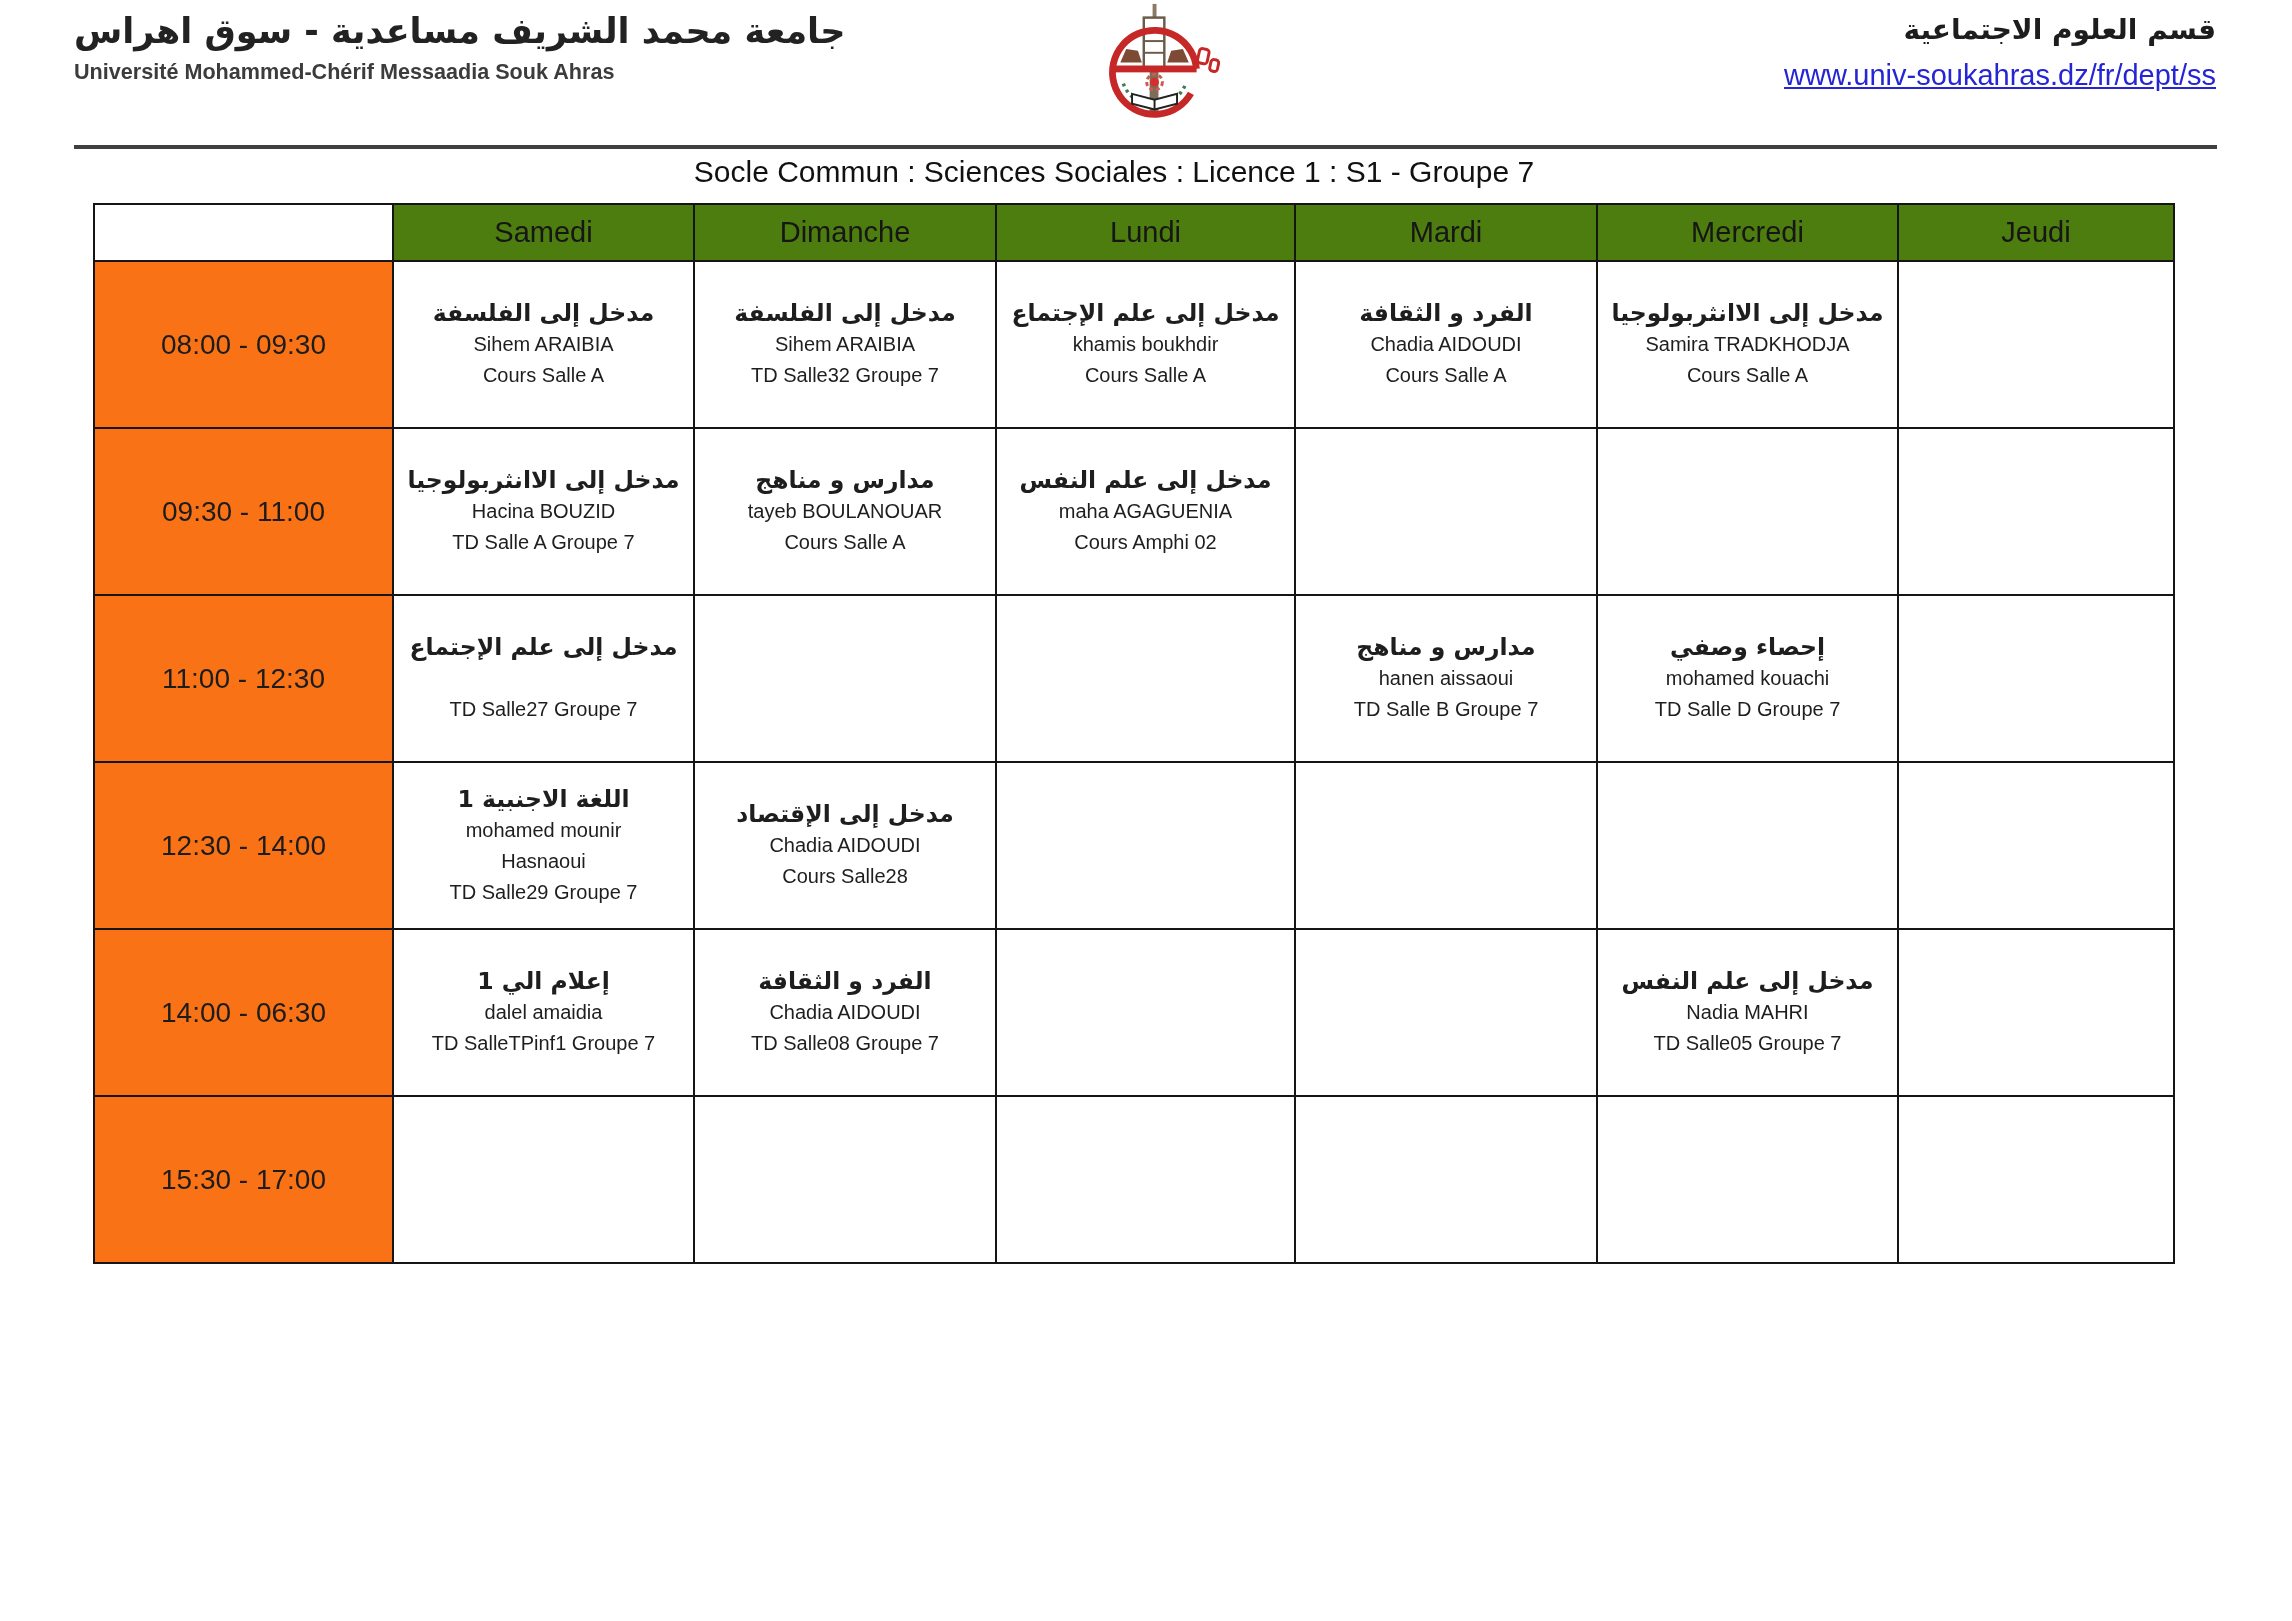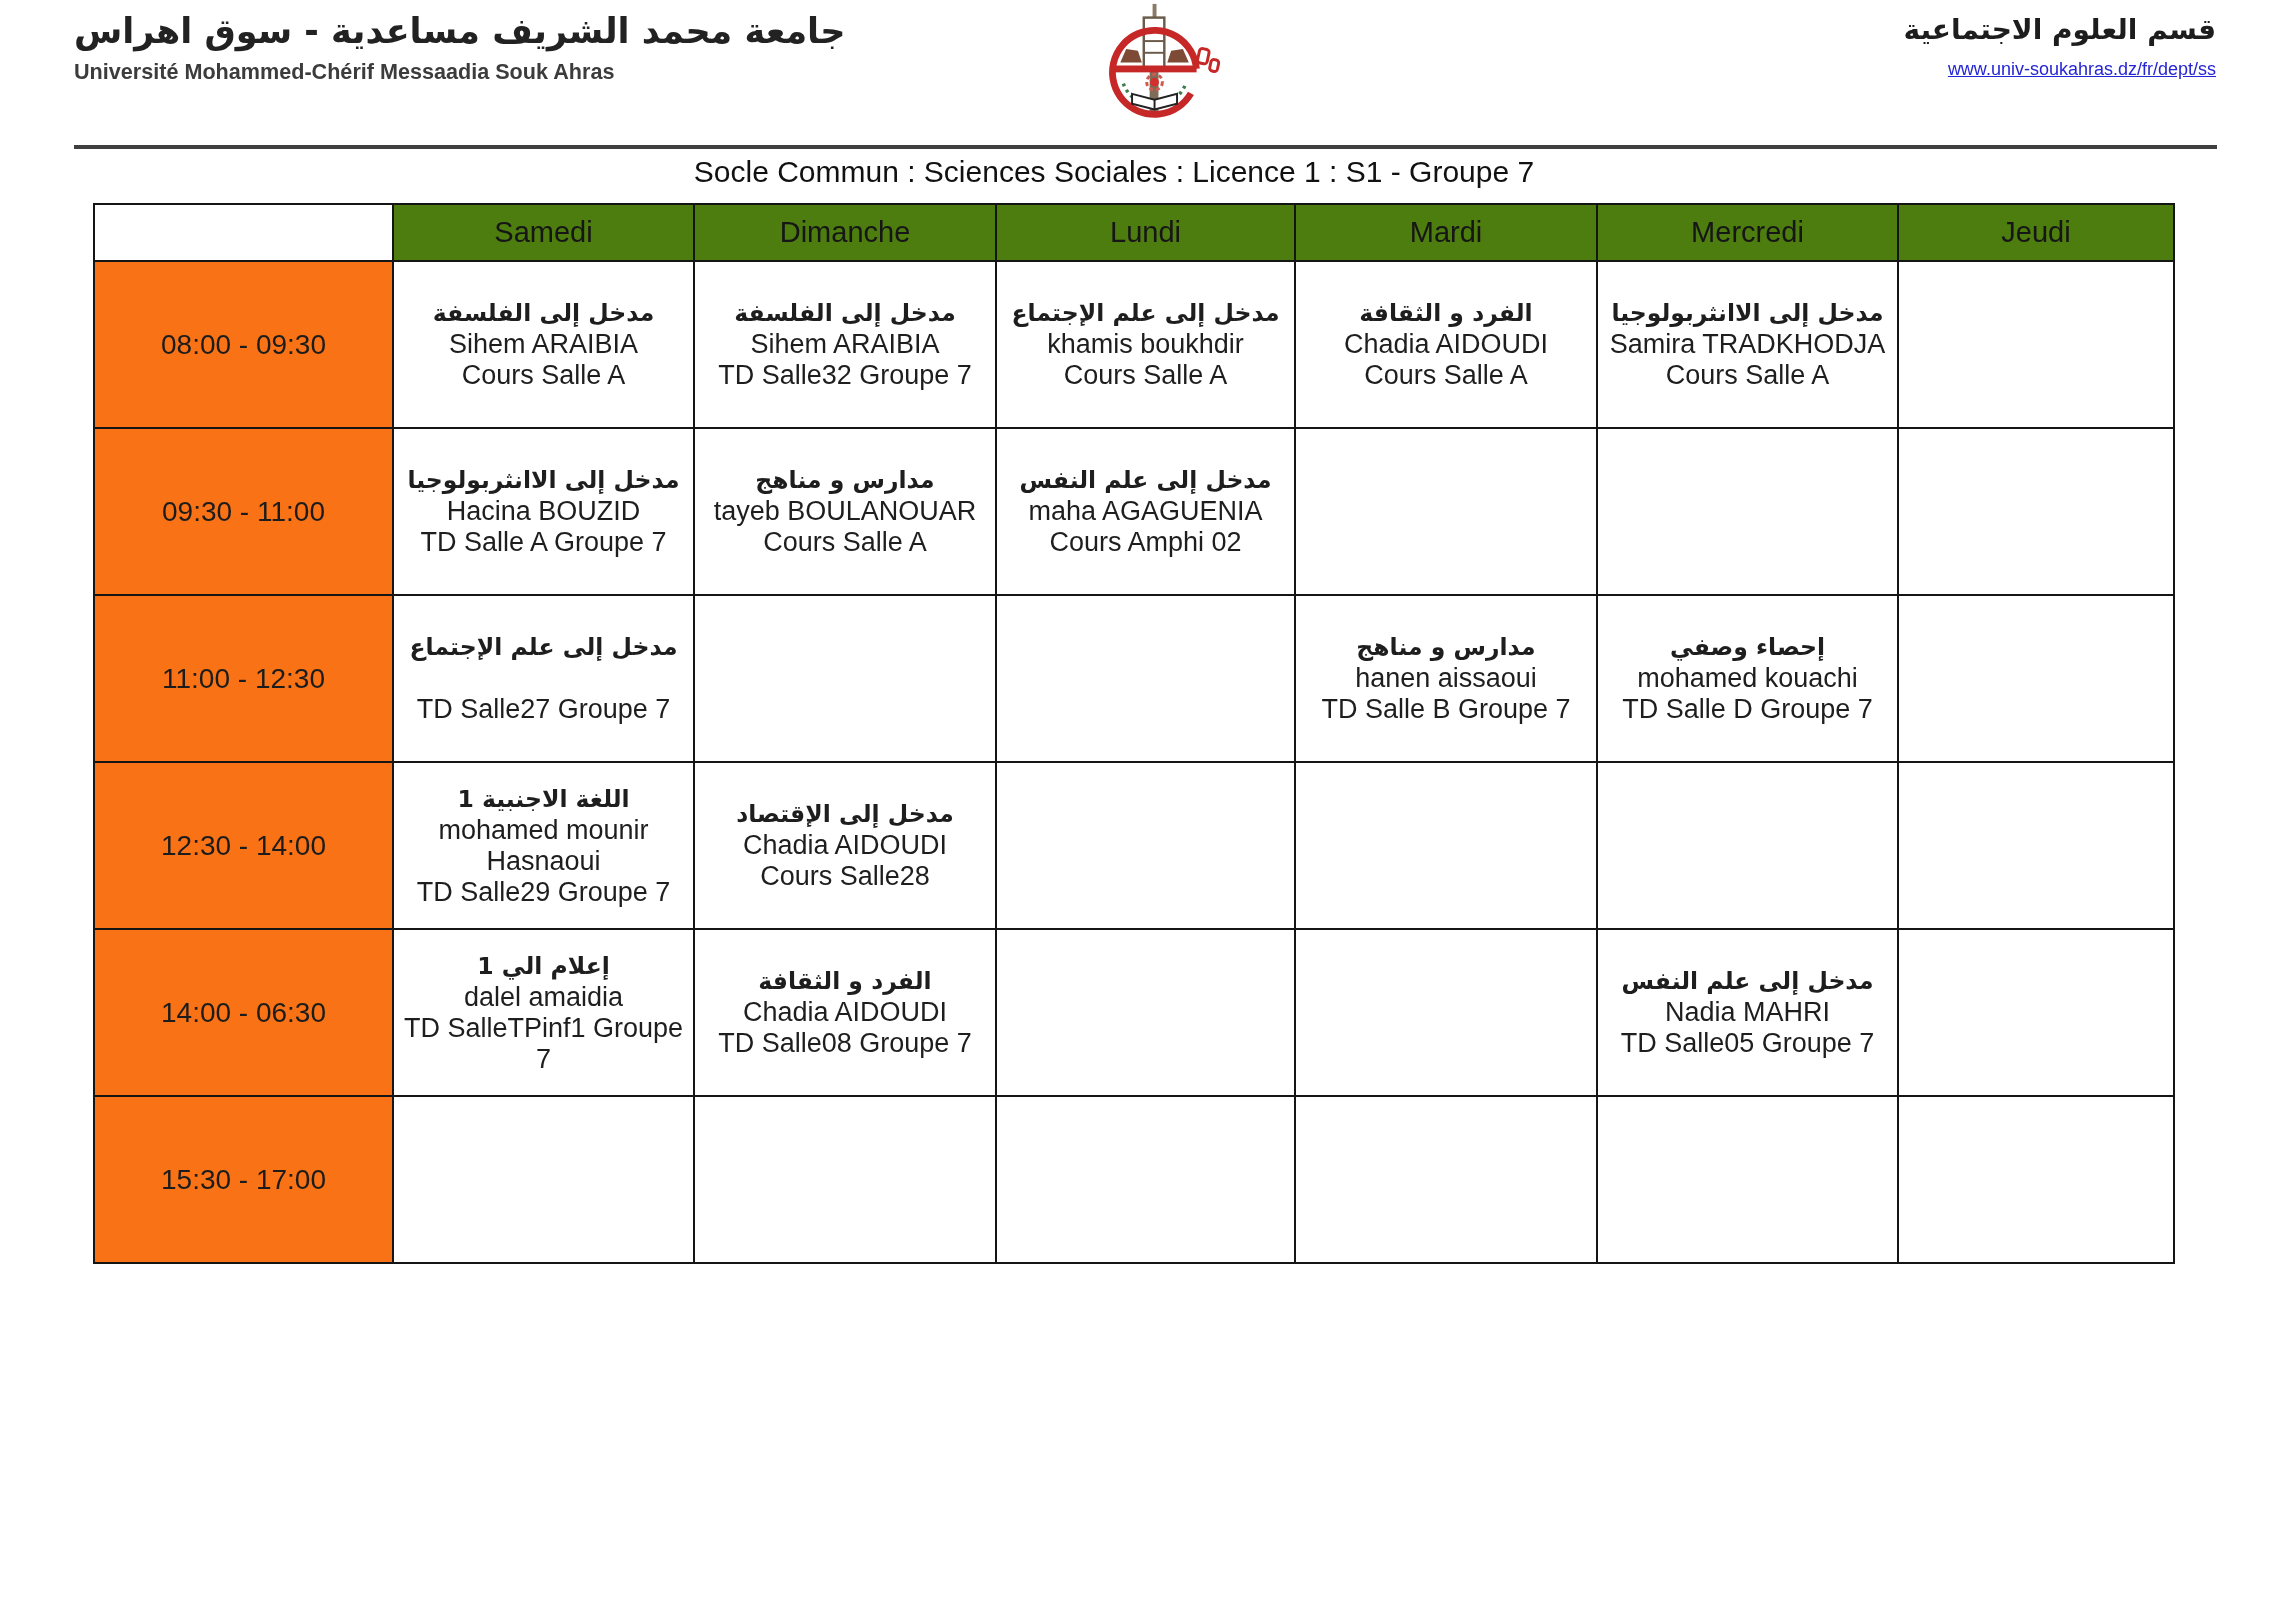--- a/index.html
+++ b/index.html
@@ -25,21 +25,21 @@
   .header-right{
     position:absolute;right:77px;top:7.8px;text-align:right;
   }
   .fac-ar{
     font-family:"DejaVu Sans",sans-serif;
     font-weight:bold;font-size:28px;line-height:43px;color:#1d1d1d;
     direction:rtl;
   }
   .site-link{
     display:inline-block;margin-top:7.8px;
-    font-size:18px;color:#2525d5;text-decoration:underline;
+    font-size:29px;color:#2525d5;text-decoration:underline;
   }
   .logo-wrap{position:absolute;left:1083px;top:0px;}
   .header-rule{
     position:absolute;left:74px;top:145px;width:2143px;height:3.9px;
     background:#3f3f3f;
   }
   
   .page-title{
     position:absolute;left:0;top:155px;width:2228px;
     text-align:center;font-size:30px;color:#111;
@@ -59,21 +59,21 @@
     height:55px;background:#4d7c0f;
     font-size:29px;font-weight:normal;color:#161616;
   }
   thead th.corner{background:#ffffff;}
   tbody tr{height:167px;}
   th.time-cell{
     background:#f97316;font-weight:normal;font-size:28px;color:#1c1c1c;
   }
   td{background:#ffffff;}
   .line{
-    font-size:27px;line-height:31px;min-height:31px;color:#1e1e1e;
+    font-size:20px;line-height:31px;min-height:31px;color:#1e1e1e;
   }
   .line.arabic{
     font-family:"DejaVu Sans",sans-serif;
     direction:rtl;font-weight:bold;font-size:23.5px;
   }
 </style>
 </head>
 <body>
 
 <div class="header-left">

